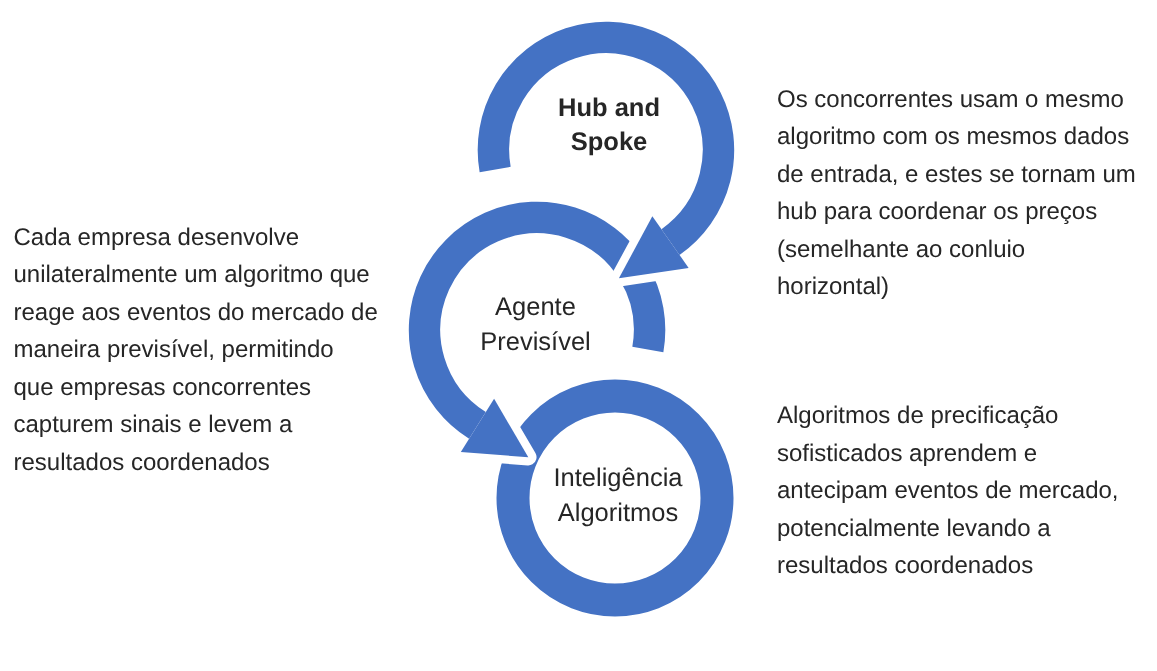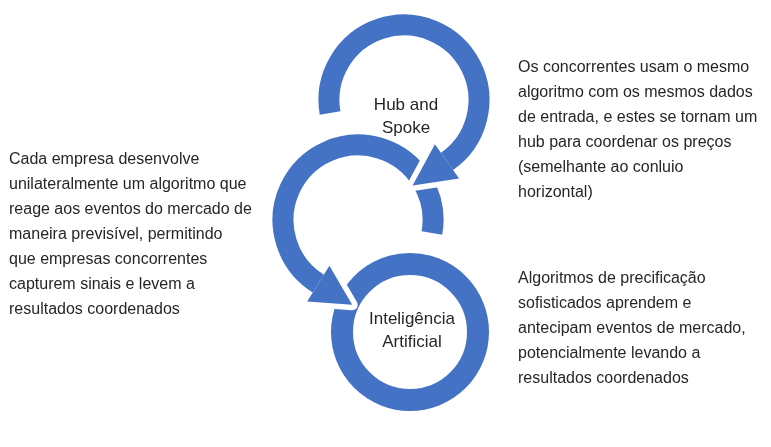--- a/index.html
+++ b/index.html
@@ -59,21 +59,21 @@
   .annotation {
     position: absolute;
     font-size: 16px;
     line-height: 25px;
     color: var(--text-color, #262626);
     white-space: pre-line;
   }
   .annotation-left   { left: 9px;   top: 146px; width: 310px; }
   .annotation-tright { left: 518px; top: 54px;  width: 255px; }
   .annotation-bright { left: 518px; top: 265px; width: 255px; }
-  .label-hub    { left: 406px; top: 116px; }
+  .label-hub    { left: 406px; top: 83px; font-weight: bold; }
   .label-agente { left: 357px; top: 216px; }
   .label-ia     { left: 412px; top: 330px; }
 </style>
 </head>
 <body>
 
 <div class="canvas">
 
   <svg class="diagram-svg" width="771" height="447" viewBox="0 0 771 447" xmlns="http://www.w3.org/2000/svg">
 
@@ -92,23 +92,25 @@
       <path class="arc-casing" d="M330.1 113 A75 75 0 1 1 447 161.4"></path>
       <polygon class="head-casing" points="459.1,178.6 434.9,144.2 412.6,185.5"></polygon>
       <path class="arc-blue" d="M330.1 113 A75 75 0 1 1 447 161.4"></path>
       <polygon class="head-blue" points="459.1,178.6 434.9,144.2 412.6,185.5"></polygon>
     </g>
   </svg>
 
   <div class="node-label label-hub">Hub and
 Spoke</div>
 
+  <div class="node-label label-agente">Agente
+Previsível</div>
 
   <div class="node-label label-ia">Inteligência
-Artificial</div>
+Algoritmos</div>
 
   <div class="annotation annotation-left">Cada empresa desenvolve
 unilateralmente um algoritmo que
 reage aos eventos do mercado de
 maneira previsível, permitindo
 que empresas concorrentes
 capturem sinais e levem a
 resultados coordenados</div>
 
   <div class="annotation annotation-tright">Os concorrentes usam o mesmo

